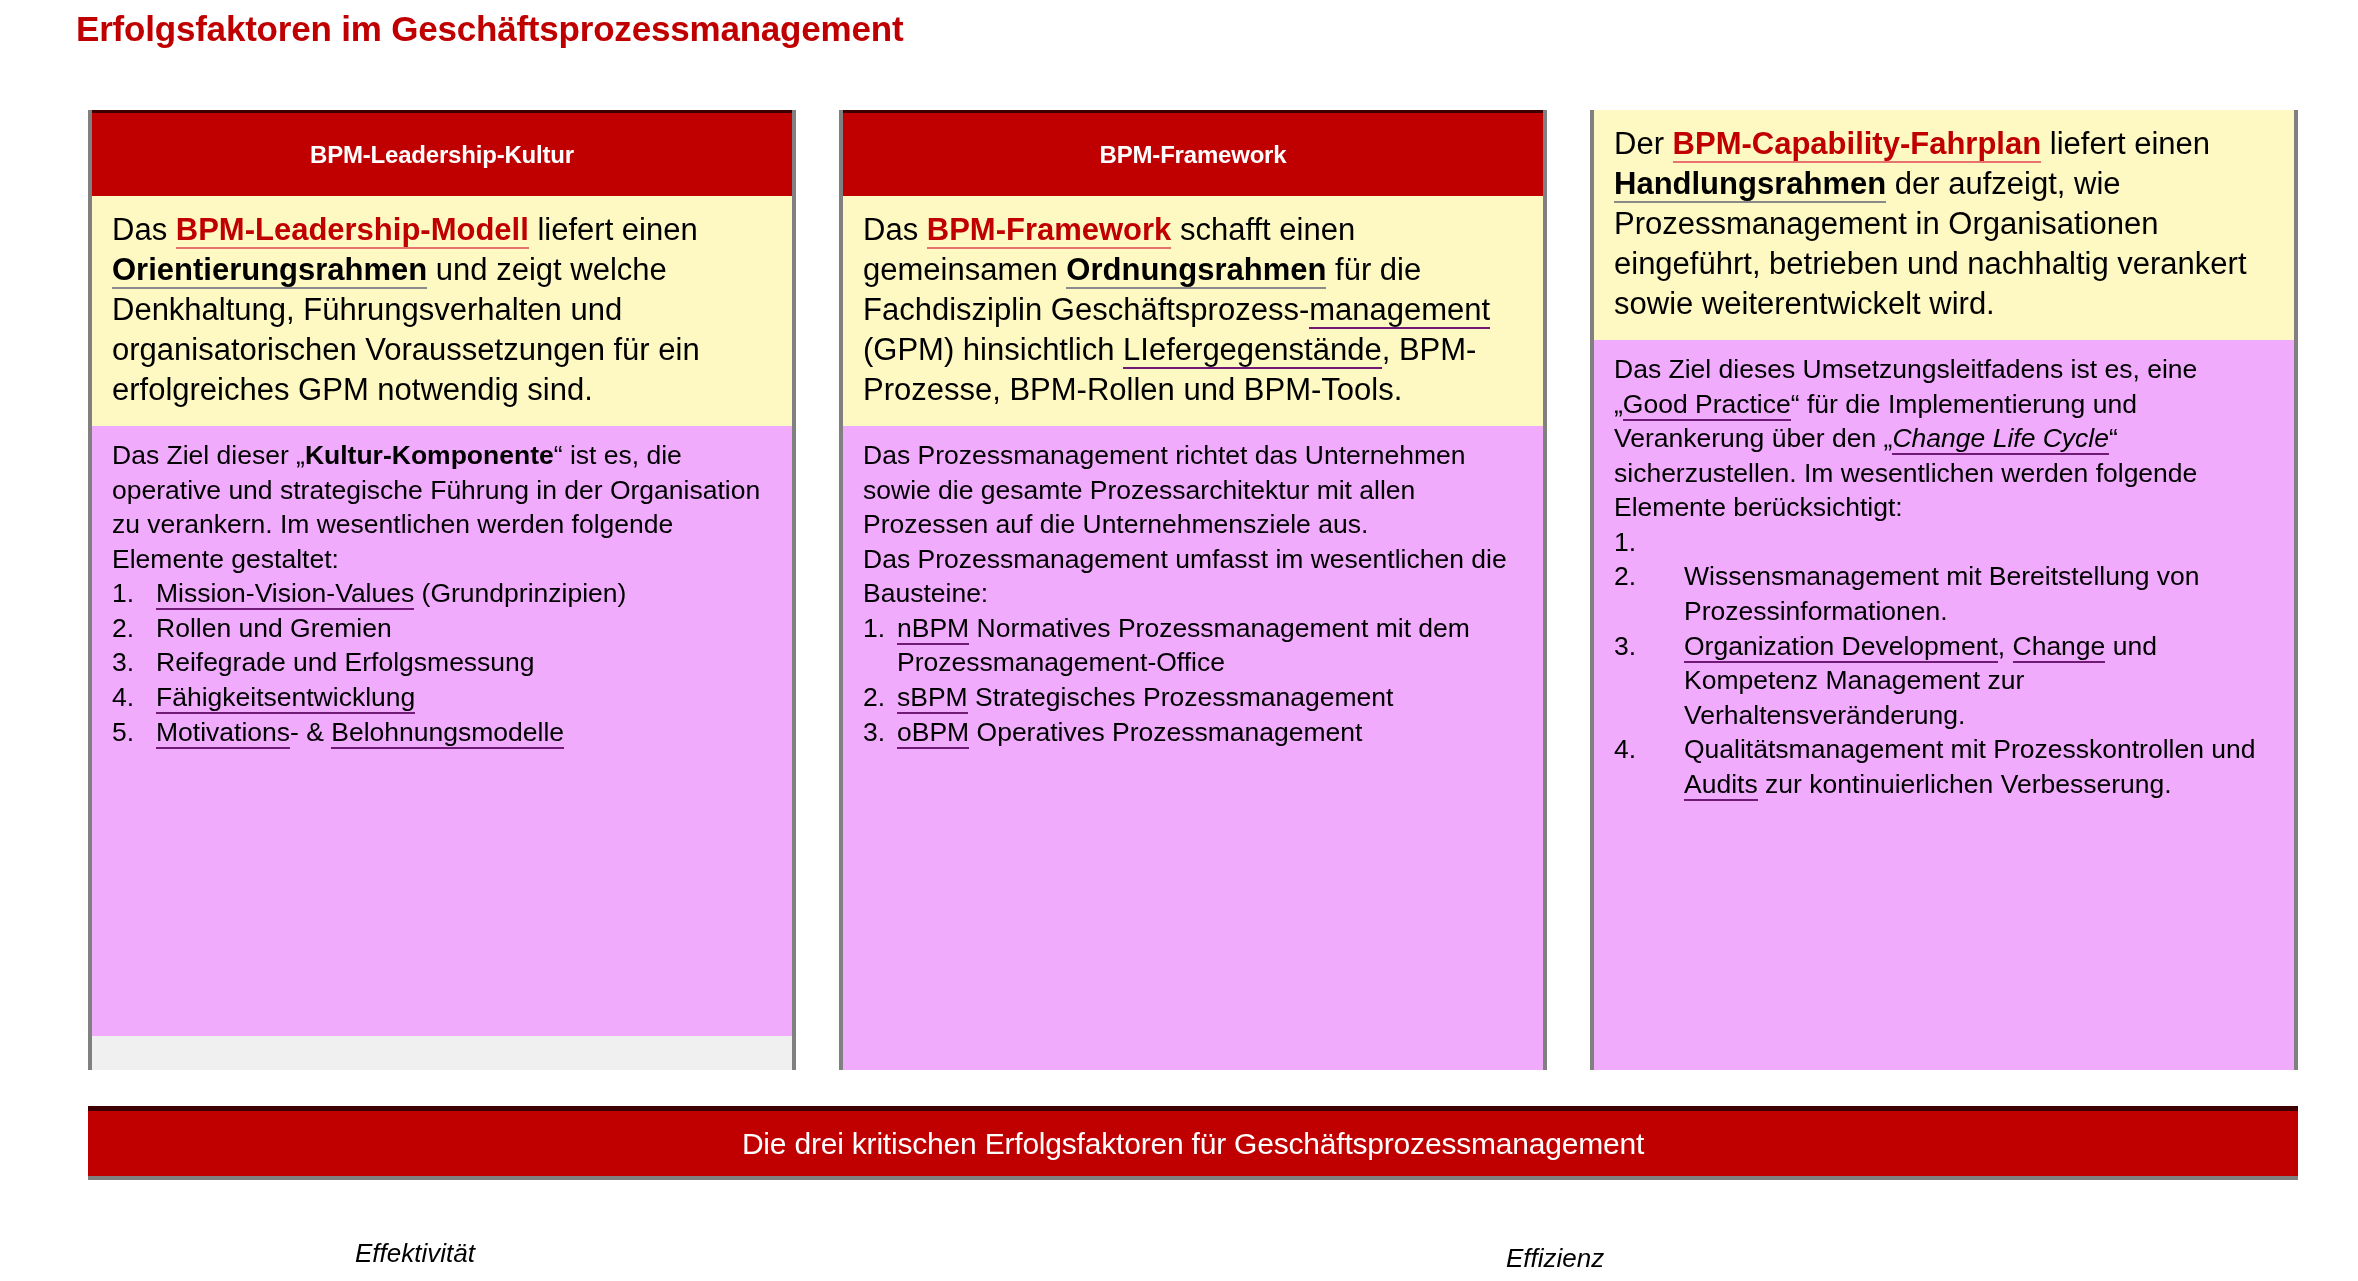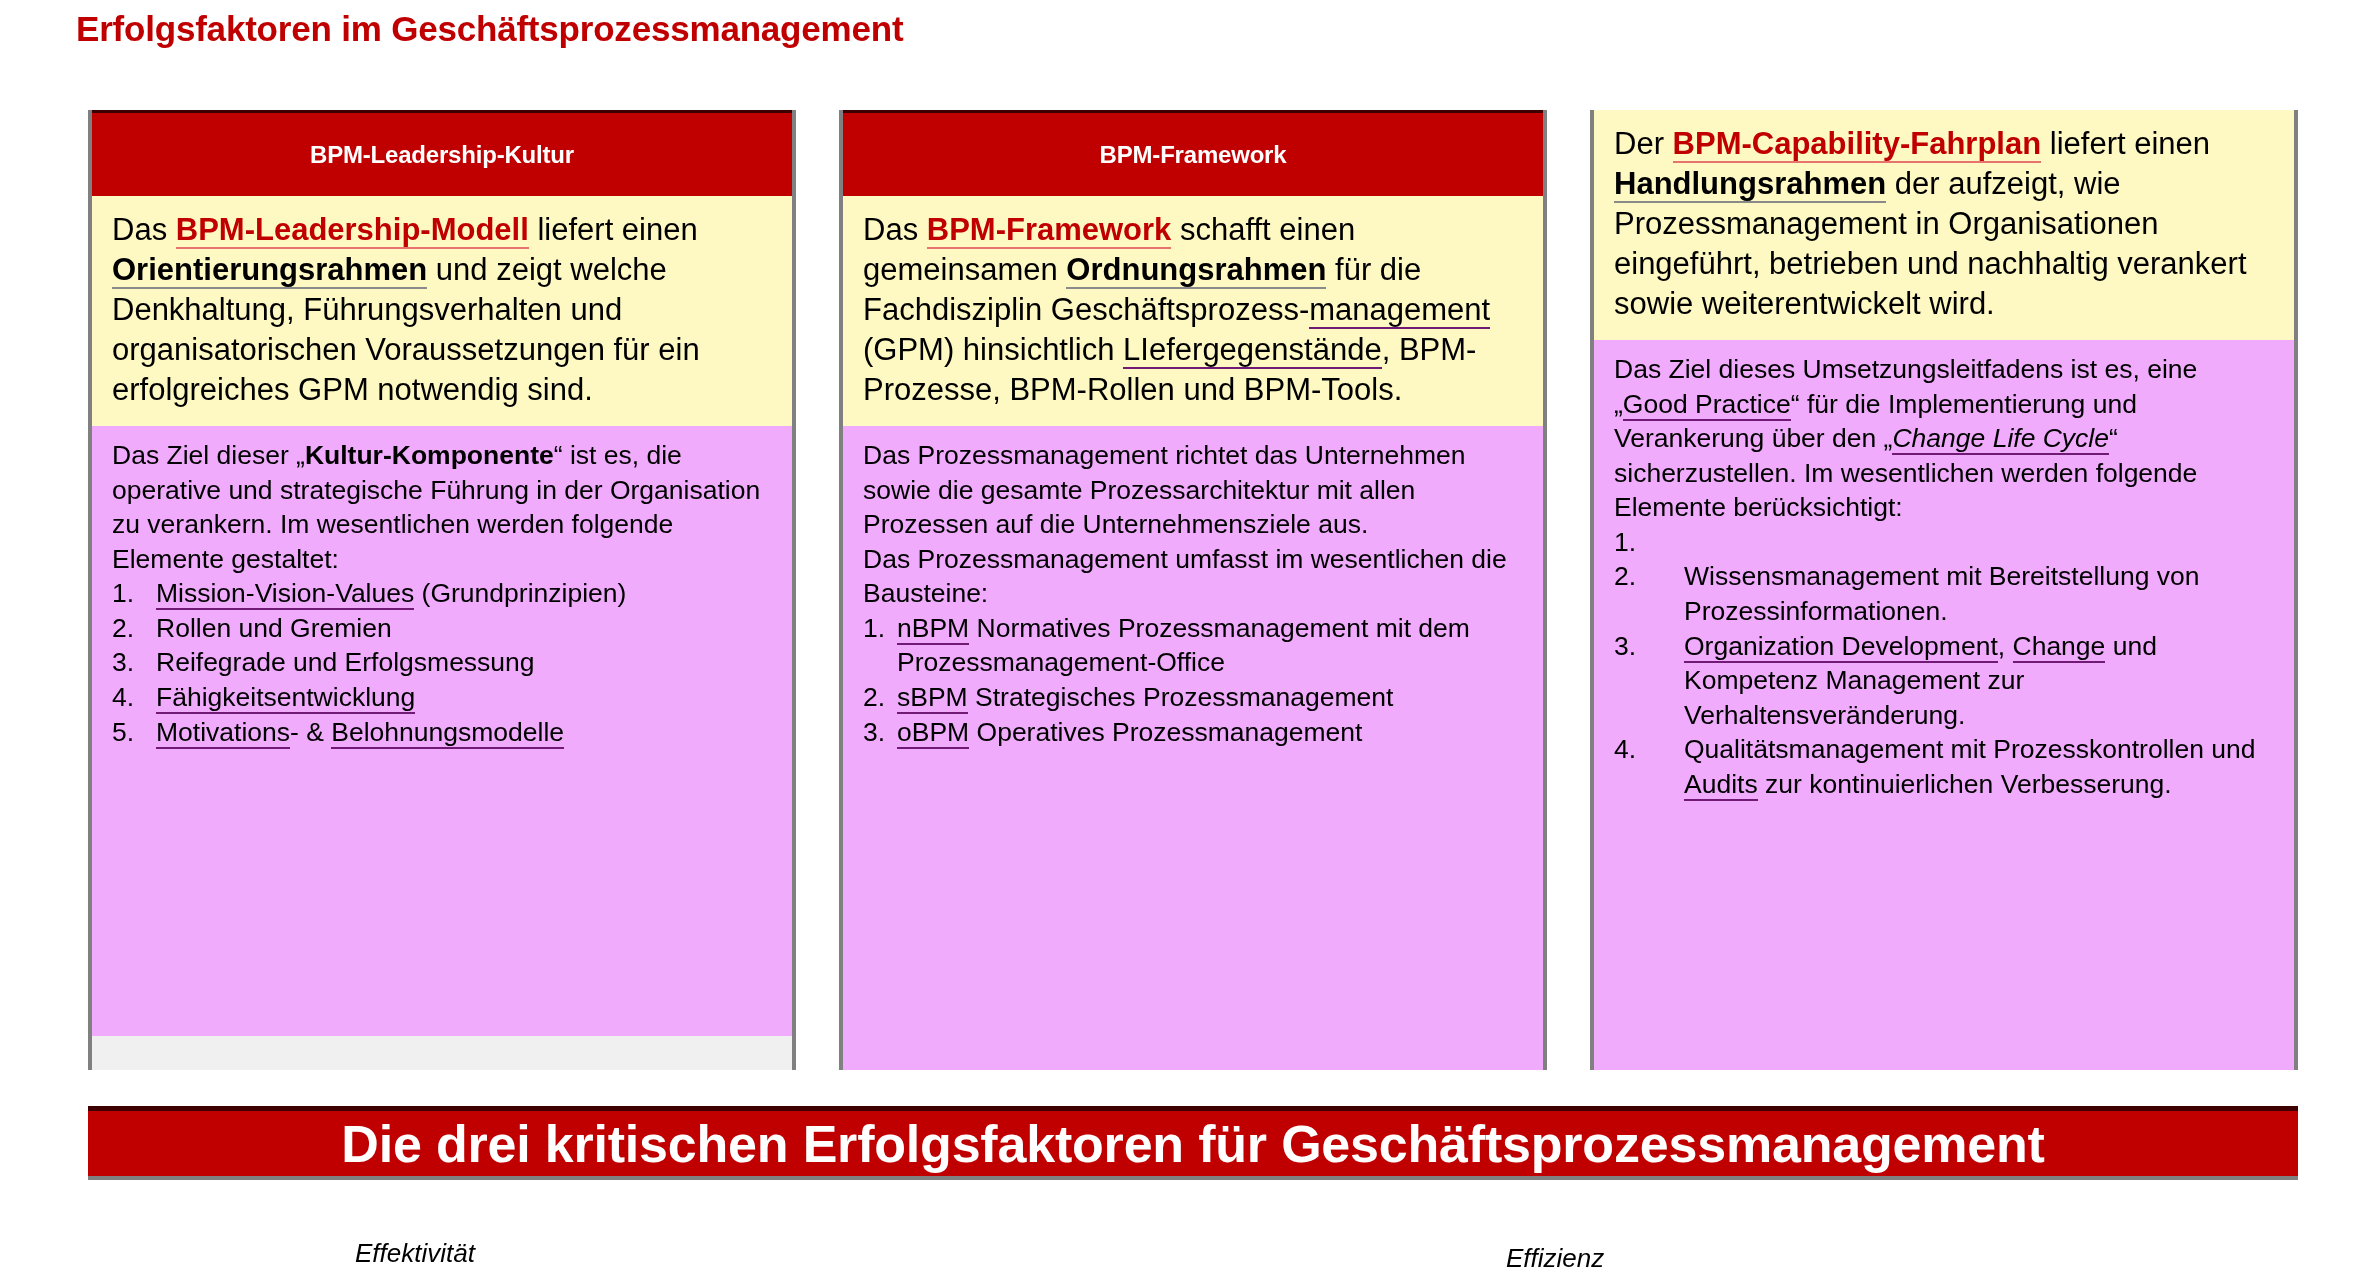--- a/index.html
+++ b/index.html
@@ -149,22 +149,22 @@
     background: #C00000;
     border-top: 5px solid #3d0000;
     border-bottom: 4px solid #808080;
     box-sizing: border-box;
     display: flex;
     align-items: center;
     justify-content: center;
   }
   .bottom-banner-text {
     color: #ffffff;
-    font-size: 52px;
-    font-weight: bold;
+    font-size: 30px;
+    font-weight: normal;
     white-space: nowrap;
     letter-spacing: -0.2px;
   }
 
   
   .footer-label {
     position: absolute;
     font-size: 26px;
     font-style: italic;
     color: #000000;

